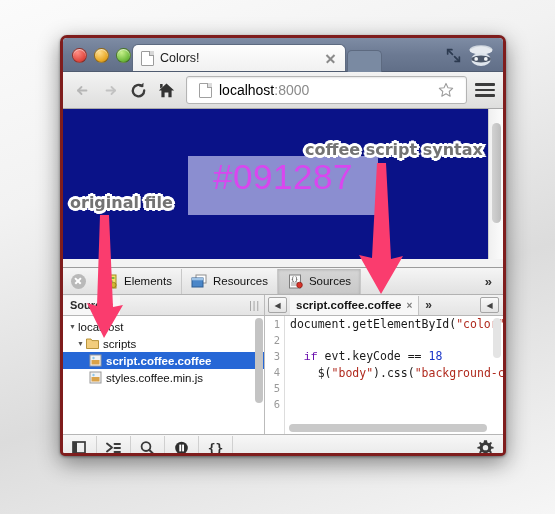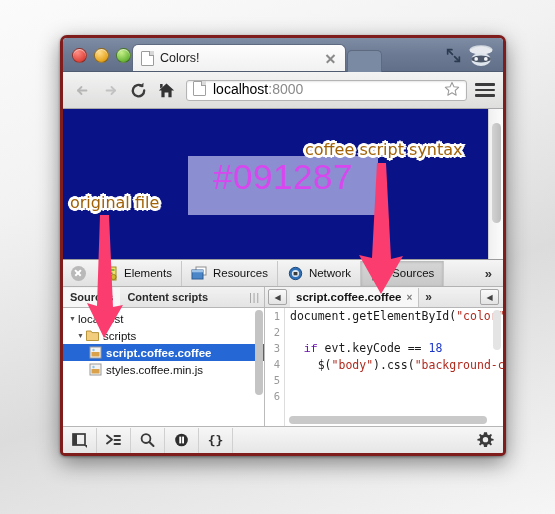--- a/index.html
+++ b/index.html
@@ -61,22 +61,22 @@
 
   
   .navbar{
     height:37px;
     background:linear-gradient(to bottom,#f3f3f3,#dededd);
     border-bottom:1px solid #a9a9a9;
     display:flex;align-items:center;padding:0 8px;box-sizing:border-box;gap:5px;
   }
   .navbtn{width:23px;height:23px;display:flex;align-items:center;justify-content:center;}
   .omnibox{
-    flex:1;height:21px;background:#fff;border:1px solid #b4b4b4;border-radius:3px;
-    display:flex;padding:0 6px;box-sizing:border-box;
+    flex:1;height:28px;background:#fff;border:1px solid #b4b4b4;border-radius:3px;
+    display:flex;align-items:center;padding:0 12px;box-sizing:border-box;
     box-shadow:inset 0 1px 2px rgba(0,0,0,.10);margin:0 3px;
   }
   .omni-fav{width:11px;height:13px;background:#fff;border:1px solid #a0a0a0;border-radius:1px;
             margin-right:7px;position:relative;flex:none;}
   .omni-fav:after{content:"";position:absolute;right:-1px;top:-1px;width:4px;height:4px;
                  background:#dcdcdc;border-left:1px solid #a0a0a0;border-bottom:1px solid #a0a0a0;}
   .omni-url{font-size:14px;color:#000;flex:1;white-space:nowrap;overflow:hidden;}
   .omni-url .port{color:#8a8a8a;}
   .star{width:16px;height:16px;flex:none;}
   .menu-btn{width:20px;height:23px;display:flex;flex-direction:column;justify-content:center;gap:3px;}
@@ -102,20 +102,21 @@
   }
   .page-scroll .thumb{
     position:absolute;left:3px;top:14px;width:9px;height:100px;
     background:linear-gradient(to right,#d2d2d2,#bdbdbd);border-radius:5px;
   }
 
   
   .devtools{
     height:193px;background:#f0f0f0;display:flex;flex-direction:column;
     border-top:1px solid #9b9b9b;
+    margin-top:8px;
   }
   .dt-toolbar{
     height:26px;display:flex;align-items:center;
     background:linear-gradient(to bottom,#f5f5f5,#e1e1e1);
     border-bottom:1px solid #b2b2b2;flex:none;
   }
   .dt-close{width:30px;display:flex;align-items:center;justify-content:center;}
   .dt-close-c{width:15px;height:15px;border-radius:50%;background:#b9b9b9;position:relative;}
   .dt-close-c:before,.dt-close-c:after{content:"";position:absolute;left:3.4px;top:6.7px;
       width:8px;height:1.7px;background:#fff;}
@@ -180,21 +181,21 @@
     background:linear-gradient(to bottom,#f7f7f7,#e6e6e6);
     border-top:1px solid #b6b6b6;
   }
   .sbtn{width:33px;height:25px;display:flex;align-items:center;justify-content:center;
         border-right:1px solid #d0d0d0;}
   .gear-btn{margin-left:auto;width:36px;height:25px;display:flex;align-items:center;justify-content:center;}
 
   
   .anno{position:absolute;z-index:40;pointer-events:none;}
   .anno-label{
-    font-size:16px;font-weight:normal;color:#a16207;white-space:nowrap;
+    font-size:16px;font-weight:bold;color:#737373;white-space:nowrap;
     -webkit-text-stroke:4px #fff;paint-order:stroke fill;
     text-shadow:
       2px 2px 0 #fff,-2px 2px 0 #fff,2px -2px 0 #fff,-2px -2px 0 #fff,
       3px 0 0 #fff,-3px 0 0 #fff,0 3px 0 #fff,0 -3px 0 #fff,
       4px 1px 2px rgba(0,0,0,.18);
     font-family:"DejaVu Sans", sans-serif;
   }
 </style>
 </head>
 <body>
@@ -308,47 +309,38 @@
 
       <div class="dt-tab">
         <svg class="ti" viewBox="0 0 17 15">
           <rect x="5" y="1" width="10" height="8" fill="#fff" stroke="#8d8d8d" stroke-width="1"></rect>
           <rect x="1" y="4" width="11" height="9" fill="#4a86c8" stroke="#2c5c92" stroke-width="1"></rect>
           <rect x="1" y="4" width="11" height="2.3" fill="#9ec3e6"></rect>
         </svg>
         <span>Resources</span>
       </div>
 
-      <div class="dt-tab">
-        <svg class="ti" viewBox="0 0 17 15">
-          <circle cx="8.5" cy="7.5" r="6.2" fill="#2f6fb5" stroke="#1d4a80" stroke-width="1"></circle>
-          <circle cx="8.5" cy="7.5" r="3.6" fill="#dfe8f2"></circle>
-          <rect x="6.6" y="6" width="3.8" height="3.3" fill="#3b3b3b"></rect>
-        </svg>
-        <span>Network</span>
-      </div>
 
       <div class="dt-tab active">
         <svg class="ti" viewBox="0 0 17 15">
           <rect x="2.5" y="1" width="11" height="13" fill="#fafafa" stroke="#7d7d7d" stroke-width="1"></rect>
           <text x="4" y="7" font-size="6" fill="#333" font-family="monospace">{}</text>
           <rect x="4" y="8.5" width="7" height="1" fill="#9a9a9a"></rect>
           <rect x="4" y="10.5" width="5" height="1" fill="#9a9a9a"></rect>
           <circle cx="12.5" cy="11" r="2.8" fill="#d8342a" stroke="#8c1d16" stroke-width=".8"></circle>
         </svg>
         <span>Sources</span>
       </div>
 
       <div class="dt-more">»</div>
     </div>
 
     <div class="dt-sub">
       <div class="sub-left">
         <div class="sub-tab active">Sources</div>
-        <div class="sub-tab">Content scripts</div>
         <div class="grip">|||</div>
       </div>
       <div class="sub-right">
         <div class="navarrow">◀</div>
         <div class="file-tab">
           <span>script.coffee.coffee</span>
           <span class="x">×</span>
         </div>
         <div class="chev">»</div>
         <div class="navarrow dock-right">◀</div>

